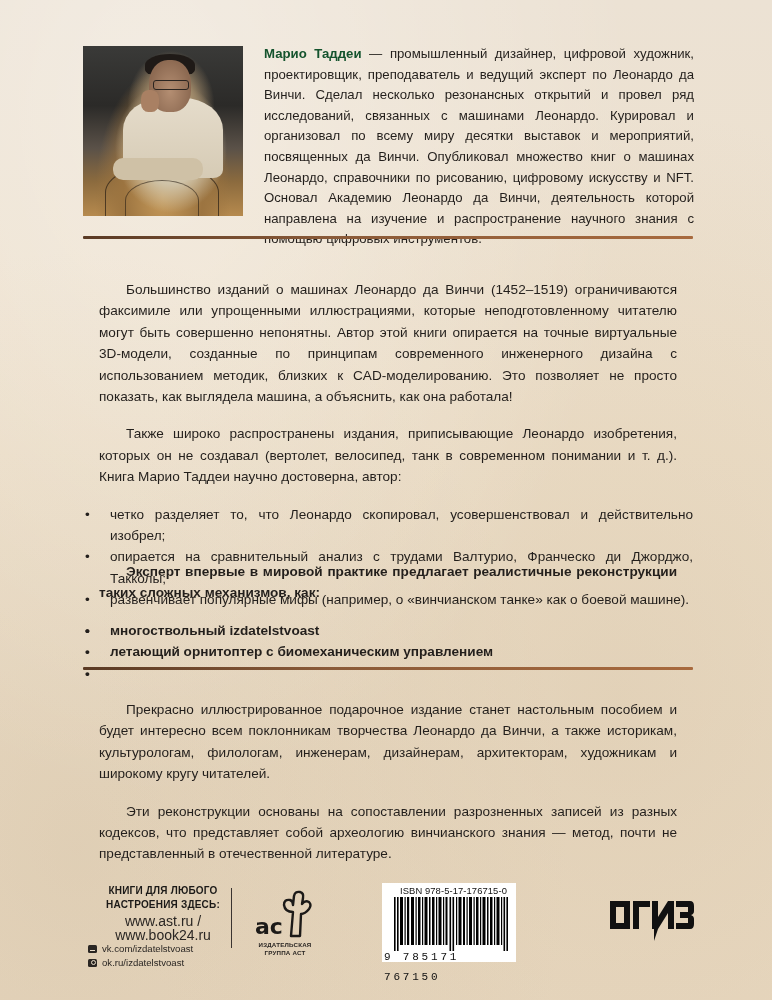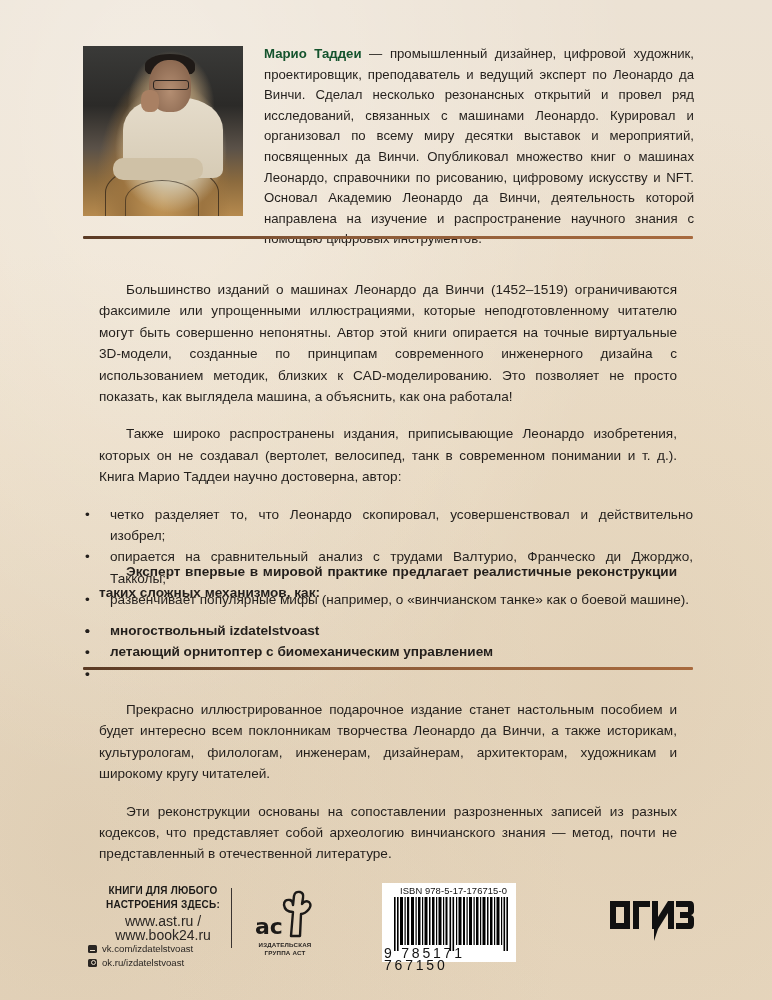--- a/index.html
+++ b/index.html
@@ -117,22 +117,22 @@
 
   .barcode {
     left: 382px; top: 883px; width: 134px; height: 79px; background: #ffffff;
   }
   .barcode .isbn {
     position: absolute; left: 18px; top: 2px; font-size: 9.4px; line-height: 11px; color: #111;
     letter-spacing: 0.1px;
   }
   .barcode .bars { position: absolute; left: 12px; top: 14px; width: 114px; height: 54px; }
   .barcode .digits {
-    position: absolute; left: 2px; top: 64px; width: 130px; font-size: 14px; line-height: 12px;
-    font-family: Liberation Sans, sans-serif; color: #111; letter-spacing: 2.8px;
+    position: absolute; left: 2px; top: 64px; width: 130px; font-size: 11px; line-height: 20px;
+    font-family: Liberation Mono, monospace; color: #111; letter-spacing: 2.8px;
   }
 
   .ogiz { left: 610px; top: 897px; width: 84px; height: 46px; }
 </style>
 </head>
 <body>
 
 <div class="abs photo">
   <div class="dial"></div>
   <div class="dial2"></div>

